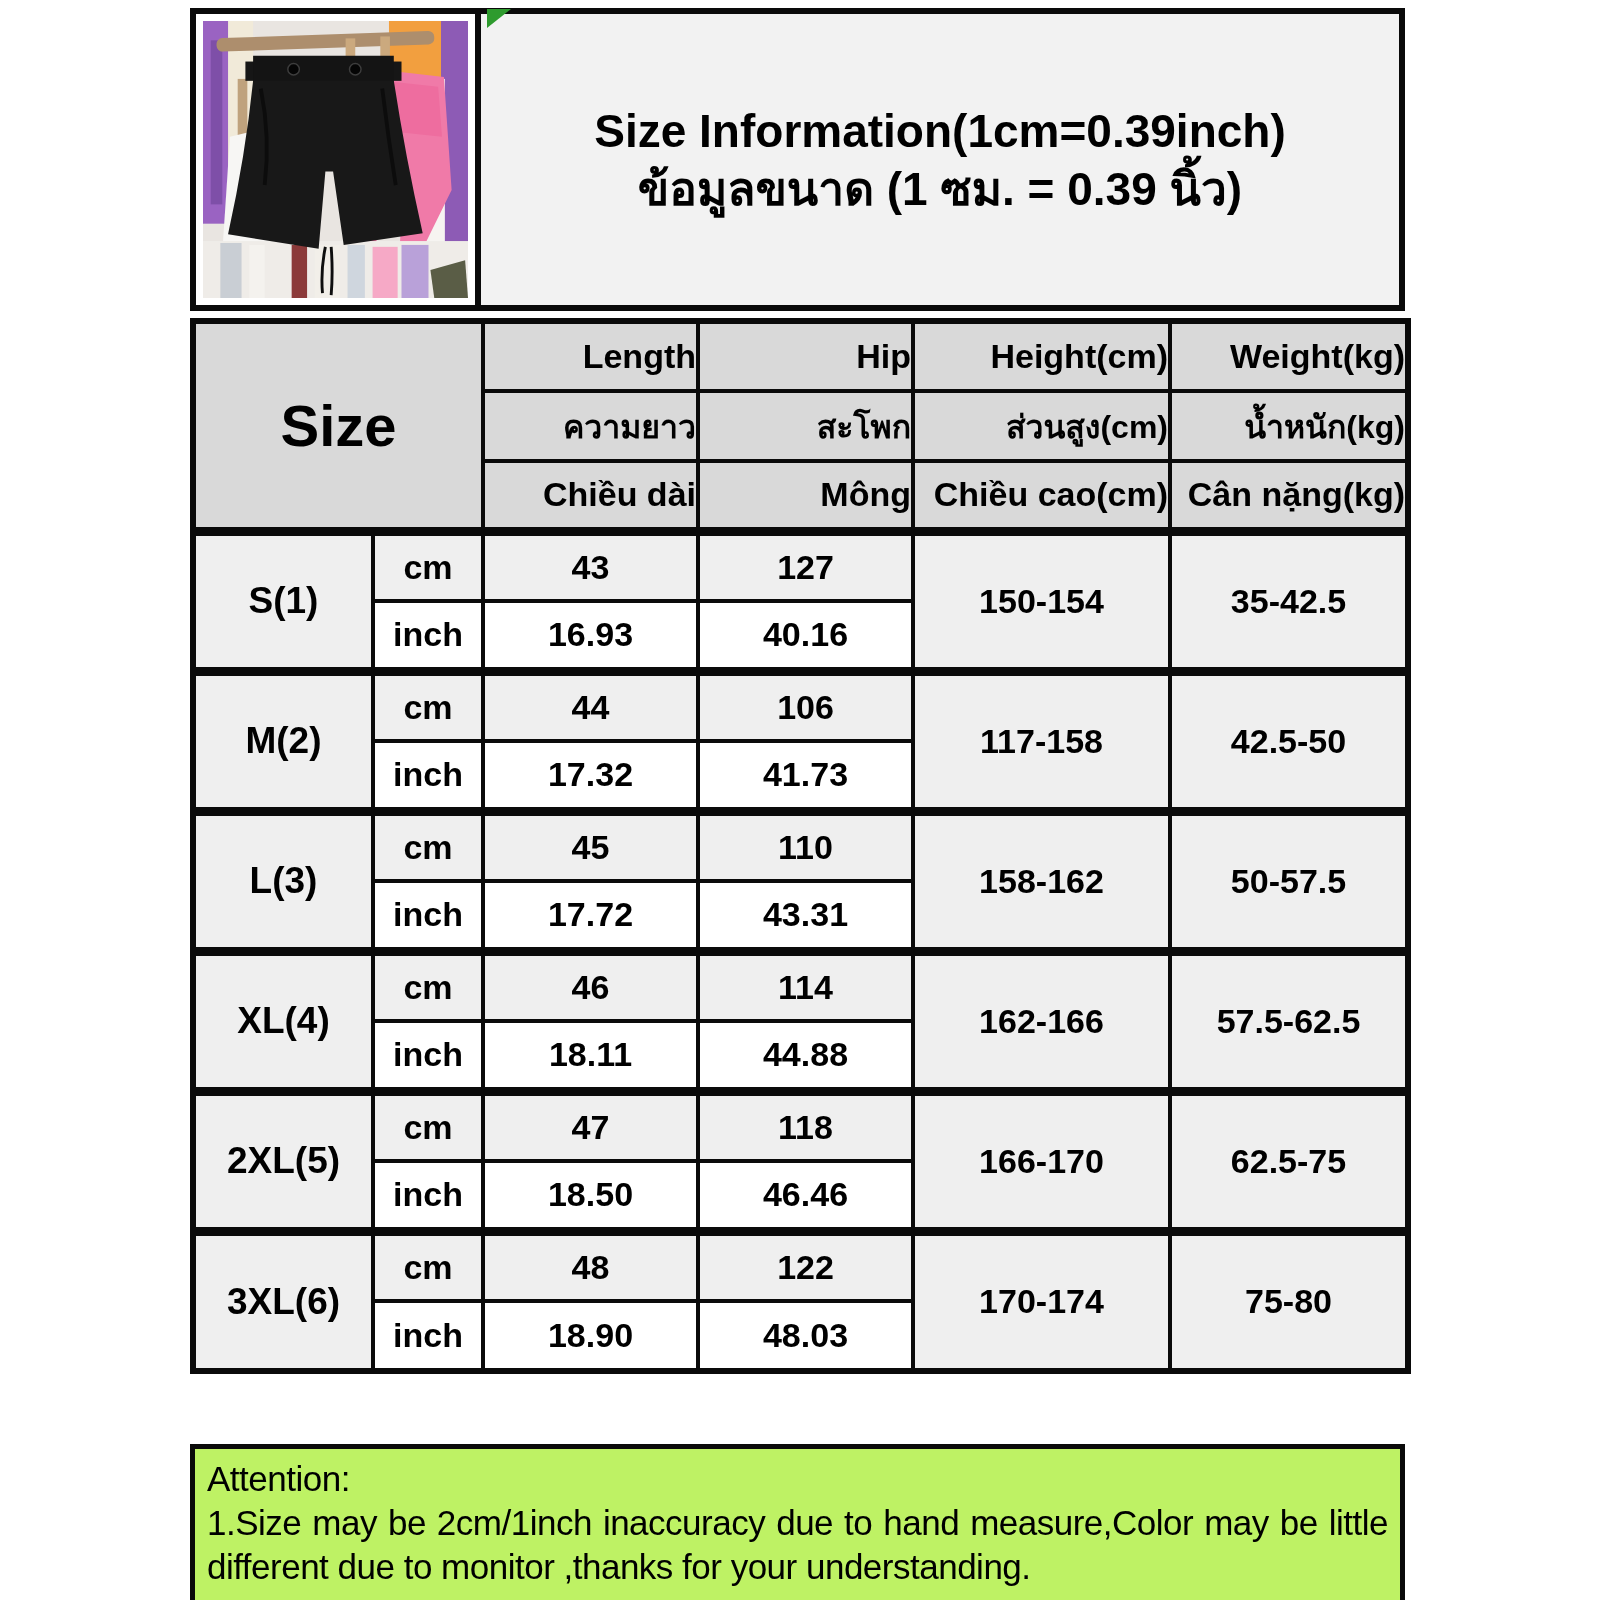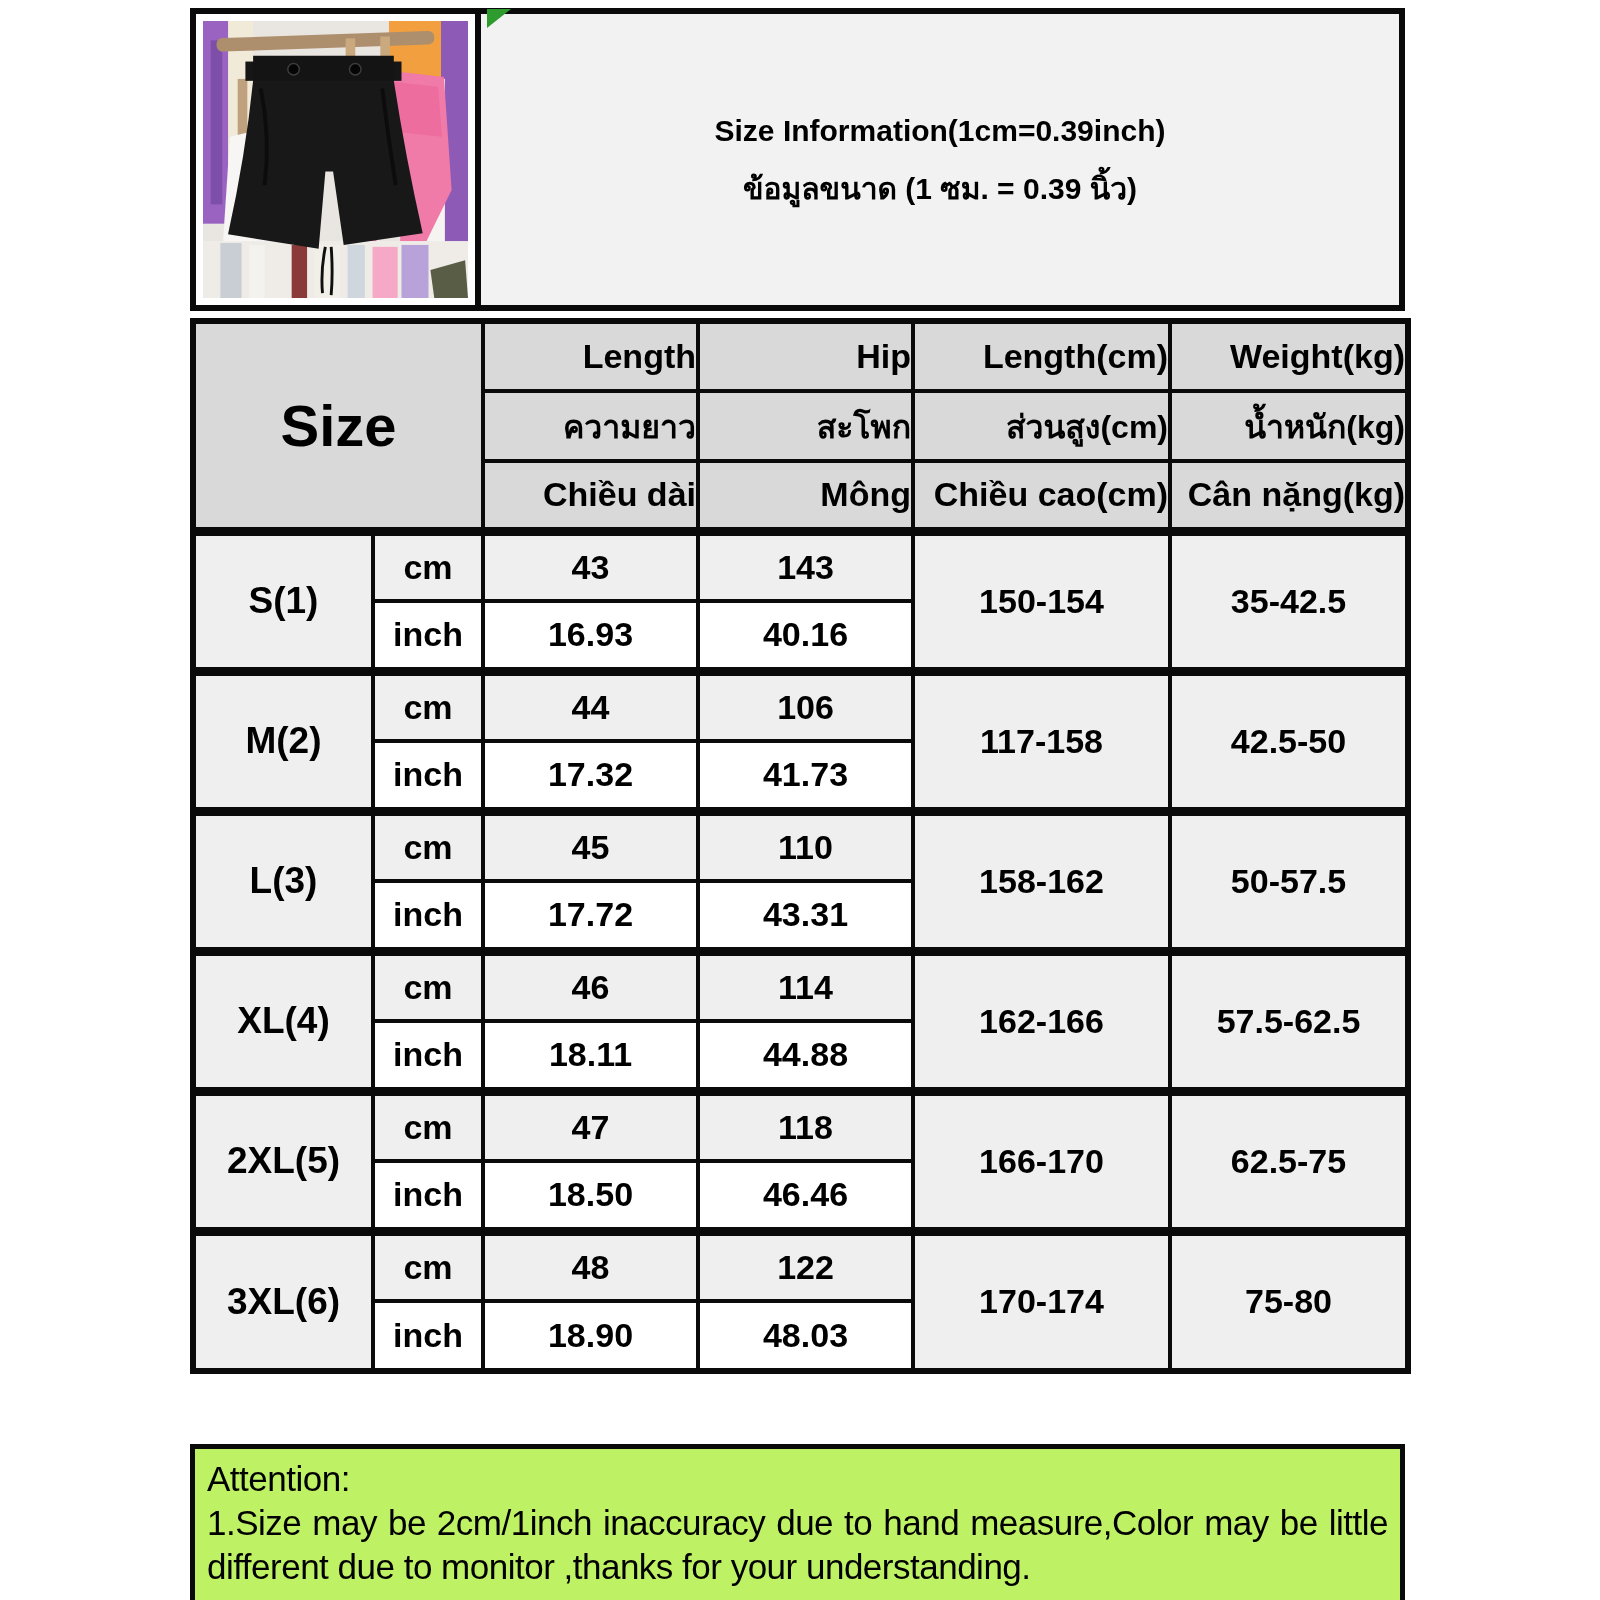--- a/index.html
+++ b/index.html
@@ -24,21 +24,21 @@
     left:190px;top:8px;width:291px;height:303px;
     border:6px solid var(--border);background:#fff;padding:7px;
   }
   .photo-cell svg{width:100%;height:100%;display:block;}
   .title-cell{
     left:475px;top:8px;width:930px;height:303px;
     border:6px solid var(--border);background:var(--title_panel_bg);
     display:flex;flex-direction:column;justify-content:center;align-items:center;
     text-align:center;
   }
-  .title-line{font-weight:700;font-size:30px;line-height:58px;white-space:nowrap;}
+  .title-line{font-weight:700;font-size:46px;line-height:58px;white-space:nowrap;}
   .corner-triangle{
     left:487px;top:9px;width:0;height:0;z-index:5;
     border-left:24px solid var(--corner_triangle);
     border-bottom:19px solid transparent;
   }
 
   
   table.size-table{
     position:absolute;left:190px;top:318px;width:1215px;
     border-collapse:collapse;table-layout:fixed;
@@ -129,41 +129,41 @@
       <col style="width:215px">
     <col style="width:215px">
       <col style="width:257px">
       <col style="width:238px">
   </colgroup>
   <tbody>
     <tr>
       <td class="size-corner" colspan="2" rowspan="3">Size</td>
       <td class="hdr">Length</td>
       <td class="hdr">Hip</td>
-      <td class="hdr">Length(cm)</td>
+      <td class="hdr">Height(cm)</td>
       <td class="hdr">Weight(kg)</td>
     </tr>
     <tr>
       <td class="hdr hdr-th">ความยาว</td>
       <td class="hdr hdr-th">สะโพก</td>
       <td class="hdr hdr-th">ส่วนสูง(cm)</td>
       <td class="hdr hdr-th">น้ำหนัก(kg)</td>
     </tr>
     <tr>
       <td class="hdr">Chiều dài</td>
       <td class="hdr">Mông</td>
       <td class="hdr">Chiều cao(cm)</td>
       <td class="hdr">Cân nặng(kg)</td>
     </tr>
 
     <tr class="row-cm grp">
       <td class="size-name" rowspan="2">S(1)</td>
       <td>cm</td>
       <td>43</td>
-      <td>143</td>
+      <td>127</td>
       <td class="range" rowspan="2">150-154</td>
       <td class="range" rowspan="2">35-42.5</td>
     </tr>
     <tr class="row-inch">
       <td>inch</td>
       <td>16.93</td>
       <td>40.16</td>
     </tr>
 
     <tr class="row-cm grp">

